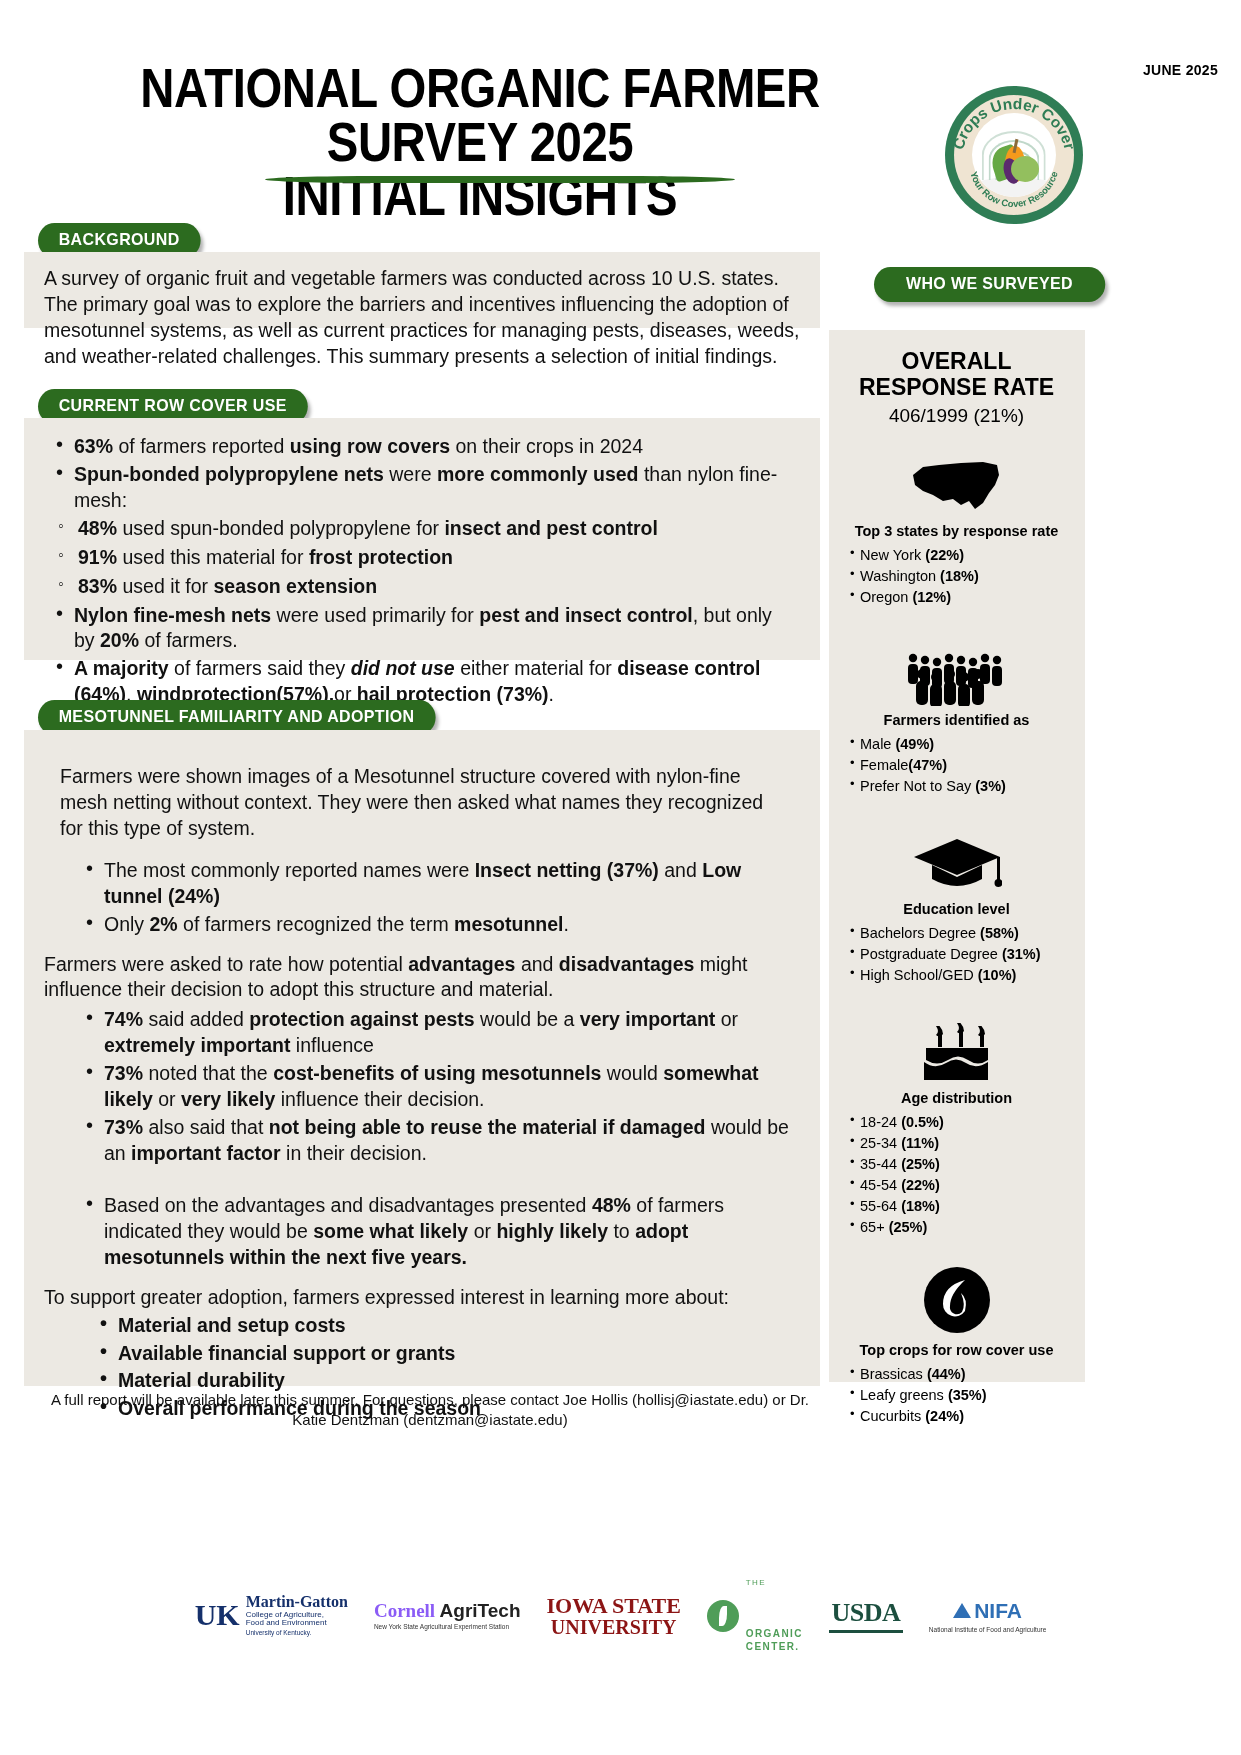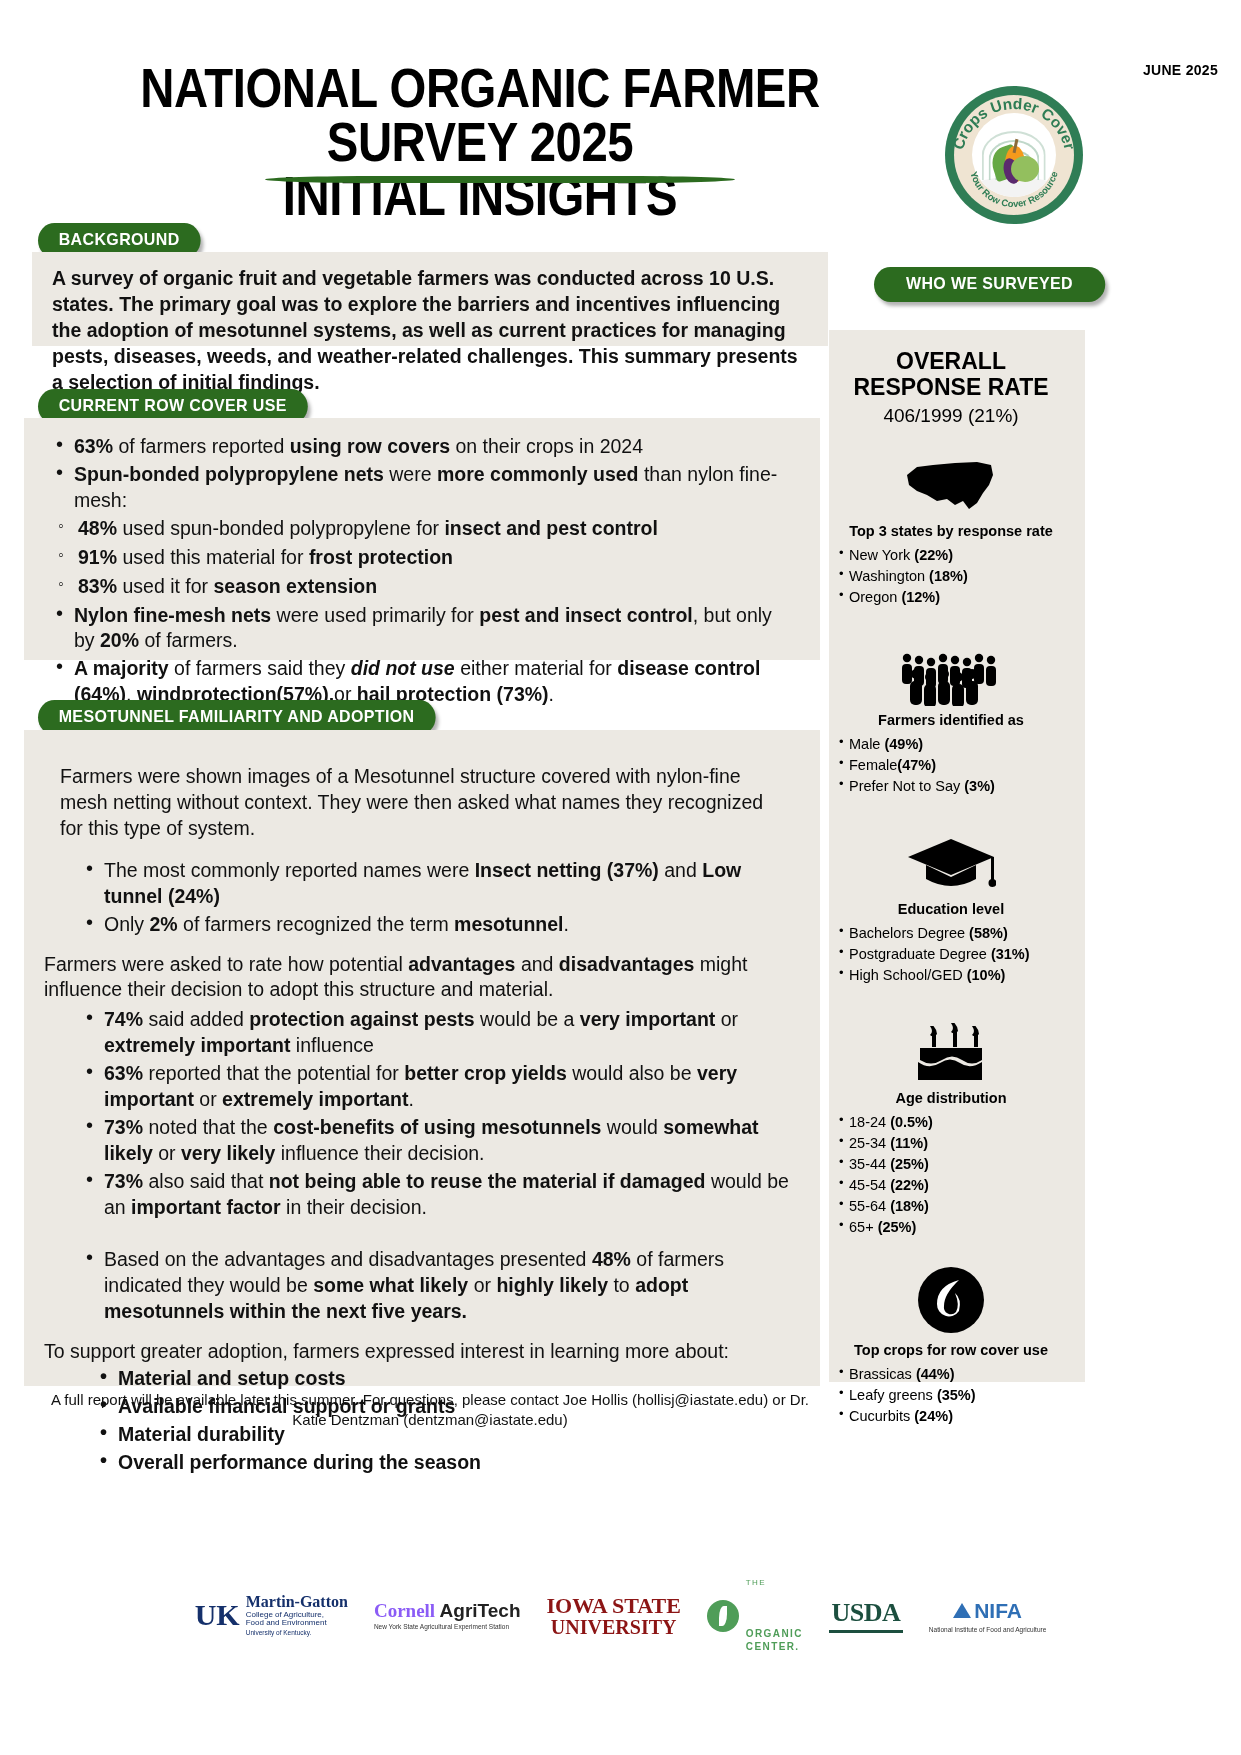--- a/index.html
+++ b/index.html
@@ -158,21 +158,21 @@
       </text>
       <text font-size="9.5" fill="#ffffff">
         <textPath href="#arcBot" startOffset="50%" text-anchor="middle">Your Row Cover Resource</textPath>
       </text>
     </svg>
   </div>
 
   <div class="pill" style="left:38px;top:223px;">
     <span>BACKGROUND</span>
   </div>
-  <div class="card" style="left:32px;top:252px;width:796px;height:94px;font-weight:bold;">
+  <div class="card" style="left:24px;top:252px;width:796px;height:76px;">
     <p class="body-txt" style="margin:0;padding:14px 20px 0 20px;">A survey of organic fruit and vegetable farmers was conducted across 10 U.S. states. The primary goal was to explore the barriers and incentives influencing the adoption of mesotunnel systems, as well as current practices for managing pests, diseases, weeds, and weather-related challenges. This summary presents a selection of initial findings.</p>
   </div>
 
   <div class="pill" style="left:38px;top:389px;">
     <span>CURRENT ROW COVER USE</span>
   </div>
   <div class="card" style="left:24px;top:418px;width:796px;height:242px;">
     <ul class="body-txt" id="rowcover-list" style="padding:16px 24px 0 24px;">
         <li class="lvl1"><b>63%</b> of farmers reported <b>using row covers</b> on their crops in 2024</li>
         <li class="lvl1"><b>Spun-bonded polypropylene nets</b> were <b>more commonly used</b> than nylon fine-mesh:</li>
@@ -190,21 +190,20 @@
   <div class="card" style="left:24px;top:730px;width:796px;height:656px;">
     <div style="padding:18px 22px 0 20px;">
       <p class="body-txt" style="margin:16px;">Farmers were shown images of a Mesotunnel structure covered with nylon-fine mesh netting without context. They were then asked what names they recognized for this type of system.</p>
       <ul class="body-txt" id="meso-names" style="margin:2px 0 0 34px;">
           <li class="lvl1">The most commonly reported names were <b>Insect netting (37%)</b> and <b>Low tunnel (24%)</b></li>
           <li class="lvl1">Only <b>2%</b> of farmers recognized the term <b>mesotunnel</b>.</li>
         </ul>
       <p class="body-txt" style="margin:14px 0 0 0;" id="meso-intro2">Farmers were asked to rate how potential <b>advantages</b> and <b>disadvantages</b> might influence their decision to adopt this structure and material.</p>
       <ul class="body-txt" id="meso-ratings" style="margin:4px 0 0 34px;">
           <li class="lvl1"><b>74%</b> said added <b>protection against pests</b> would be a <b>very important</b> or <b>extremely important</b> influence</li>
-          <li class="lvl1"><b>63%</b> reported that the potential for <b>better crop yields</b> would also be <b>very important</b> or <b>extremely important</b>.</li>
           <li class="lvl1"><b>73%</b> noted that the <b>cost-benefits of using mesotunnels</b> would <b>somewhat likely</b> or <b>very likely</b> influence their decision.</li>
           <li class="lvl1"><b>73%</b> also said that <b>not being able to reuse the material if damaged</b> would be an <b>important factor</b> in their decision.</li>
         </ul>
       <ul class="body-txt" id="meso-adopt" style="margin:26px 0 0 34px;">
           <li class="lvl1">Based on the advantages and disadvantages presented <b>48%</b> of farmers indicated they would be <b>some what likely</b> or <b>highly likely</b> to <b>adopt mesotunnels within the next five years.</b></li>
         </ul>
       <p class="body-txt" style="margin:14px 0 0 0;">To support greater adoption, farmers expressed interest in learning more about:</p>
       <ul class="body-txt" id="meso-interest" style="margin:2px 0 0 48px;font-weight:bold;">
           <li class="lvl1">Material and setup costs</li>
           <li class="lvl1">Available financial support or grants</li>
@@ -217,21 +216,21 @@
   <div class="footnote" style="left:40px;top:1390px;width:780px;">
     <div>A full report will be available later this summer. For questions, please contact Joe Hollis (hollisj@iastate.edu) or Dr.</div>
     <div>Katie Dentzman (dentzman@iastate.edu)</div>
   </div>
 
   <div class="pill" style="left:874px;top:267px;padding-left:34px;padding-right:34px;">
     <span style="font-size:17px;">WHO WE SURVEYED</span>
   </div>
 
   <div class="side-card" style="left:829px;top:330px;width:256px;height:1052px;">
-    <div style="padding:18px 14px 0 2px;">
+    <div style="padding:18px 14px 0 2px;margin-left:11px;">
       <div class="side-h1">OVERALL RESPONSE RATE</div>
       <div class="side-sub">406/1999 (21%)</div>
       <div id="sidebar-blocks">
           <div style="margin-top: 22px;">
             <div class="icon-wrap" style="height: 68px;">
               <svg width="96" height="60" viewBox="0 0 96 60">
                 <path fill="#000" d="M4 18 L14 10 L30 8 L52 6 L74 5 L88 8 L90 18 L86 28 L80 36 L74 46 L66 52 L60 44 L52 48 L44 42 L34 44 L24 38 L14 34 L6 28 Z"></path>
               </svg>
             </div>
             <div class="stat-title">Top 3 states by response rate</div>

